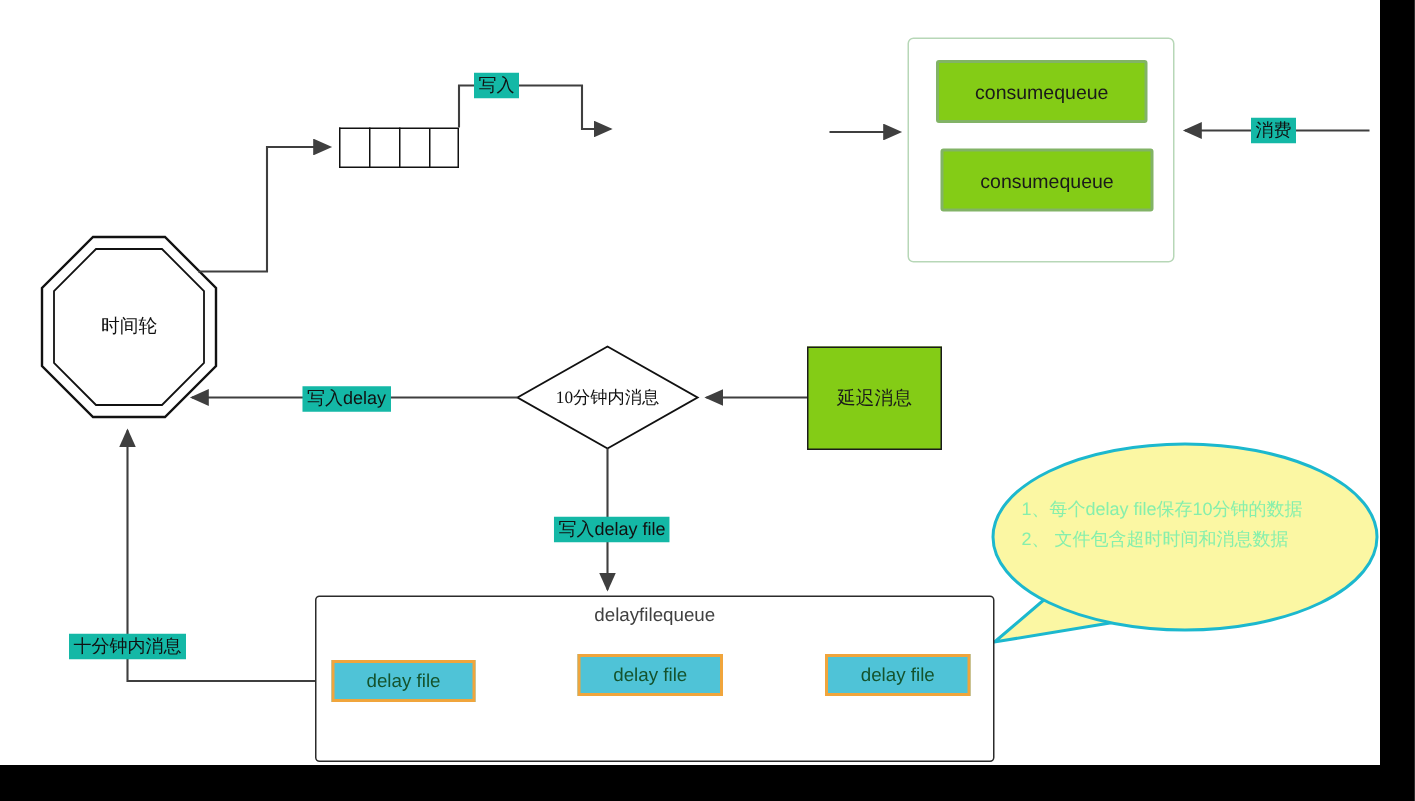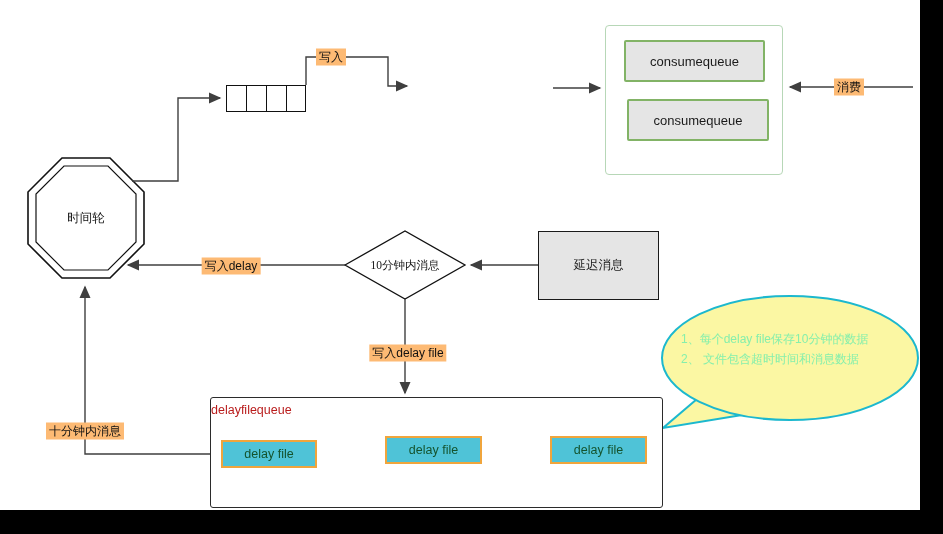--- a/index.html
+++ b/index.html
@@ -8,38 +8,38 @@
     overflow:hidden;
     font-family:"Liberation Sans","DejaVu Sans",sans-serif;
     -webkit-font-smoothing:antialiased;
   }
   .canvas {
     position:absolute; left:0; top:0; width:920px; height:510px; background:#fff;
   }
   svg.overlay { position:absolute; left:0; top:0; pointer-events:none; }
 
   .node {
-    position:absolute; box-sizing:border-box; background:#e5e5e5;
+    position:absolute; box-sizing:border-box; background:#84cc16;
     display:flex; align-items:center; justify-content:center;
     font-size:13px; color:#1a1a1a; text-align:center; white-space:nowrap;
   }
   .green-box   { border:2px solid #82B366; border-radius:2px; }
   .black-box   { border:1.3px solid #1a1a1a; }
 
   #commitlog        { left:413px; top:65px;  width:140px; height:42px; }
   #consume-group    { left:605px; top:25px;  width:178px; height:150px; border:1px solid #b7d7b7; border-radius:4px; background:#fff; }
   #consumequeue-1   { left:624px; top:40px;  width:141px; height:42px; }
   #consumequeue-2   { left:627px; top:99px;  width:142px; height:42px; }
-  #delay-message    { left:538px; top:231px; width:121px;  height:69px; font-size:12.5px; }
+  #delay-message    { left:538px; top:231px; width:90px;  height:69px; font-size:12.5px; }
 
   #delayfilequeue   { left:210px; top:397px; width:453px; height:111px;
                       border:1.4px solid #2b2b2b; border-radius:3px; background:#fff; }
   #delayfilequeue .dfq-title {
-    position:absolute; left:0; right:0; top:5px; text-align:left;
-    font-size:12.5px; color:#b91c1c;
+    position:absolute; left:0; right:0; top:5px; text-align:center;
+    font-size:12.5px; color:#404040;
   }
   .delay-file {
     position:absolute; box-sizing:border-box;
     background:#4FC3D7; border:2px solid #F0A53C;
     display:flex; align-items:center; justify-content:center;
     font-size:12.5px; color:#14532d;
   }
   #delay-file-1 { left:221px; top:440px; width:96px; height:28px; }
   #delay-file-2 { left:385px; top:436px; width:97px; height:28px; }
   #delay-file-3 { left:550px; top:436px; width:97px; height:28px; }
@@ -48,21 +48,21 @@
   #queue { position:absolute; left:226px; top:85px; height:27px; display:flex; }
   #queue .cell {
     width:20px; height:100%; box-sizing:border-box; background:#fff;
     border:1.6px solid #111; border-right:none;
   }
   #queue .cell:last-child { border-right:1.6px solid #111; }
 
   
   .edge-label {
     position:absolute; transform:translate(-50%,-50%);
-    background:#fdba74; padding:0 3px; font-size:12px; color:#111; white-space:nowrap;
+    background:#14b8a6; padding:0 3px; font-size:12px; color:#111; white-space:nowrap;
   }
   #lbl-write   { left:331px; top:57px; }
   #lbl-consume { left:849px; top:87px;text-align:right; }
   #lbl-ten-min { left:231px; top:266px; }
   #lbl-write-delay { left:408px; top:353px; }
   #lbl-timed-write { left:85px;  top:431px; }
 
   
   .shape-label {
     position:absolute; transform:translate(-50%,-50%);

